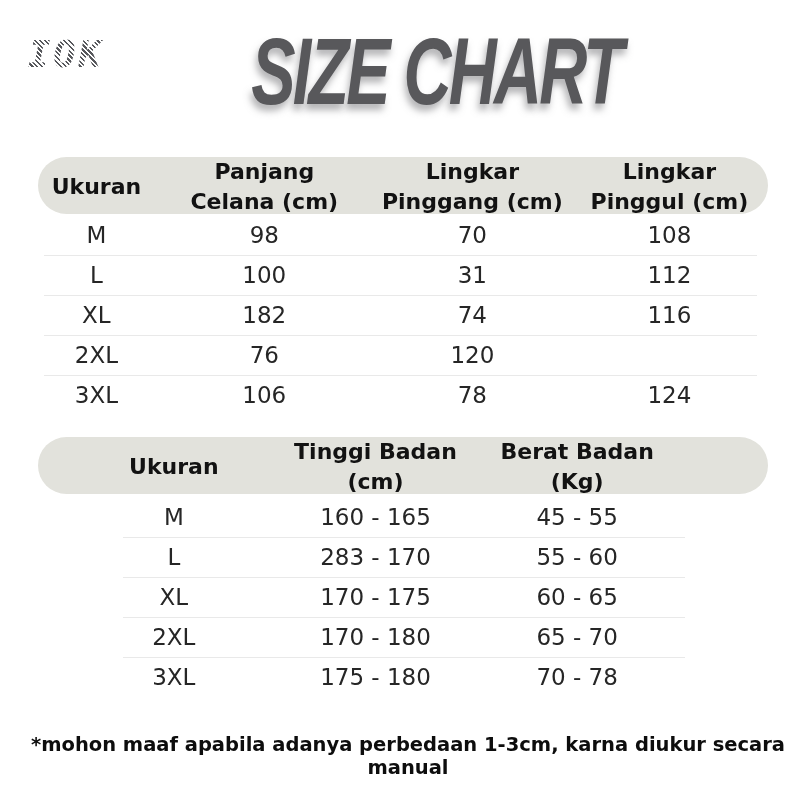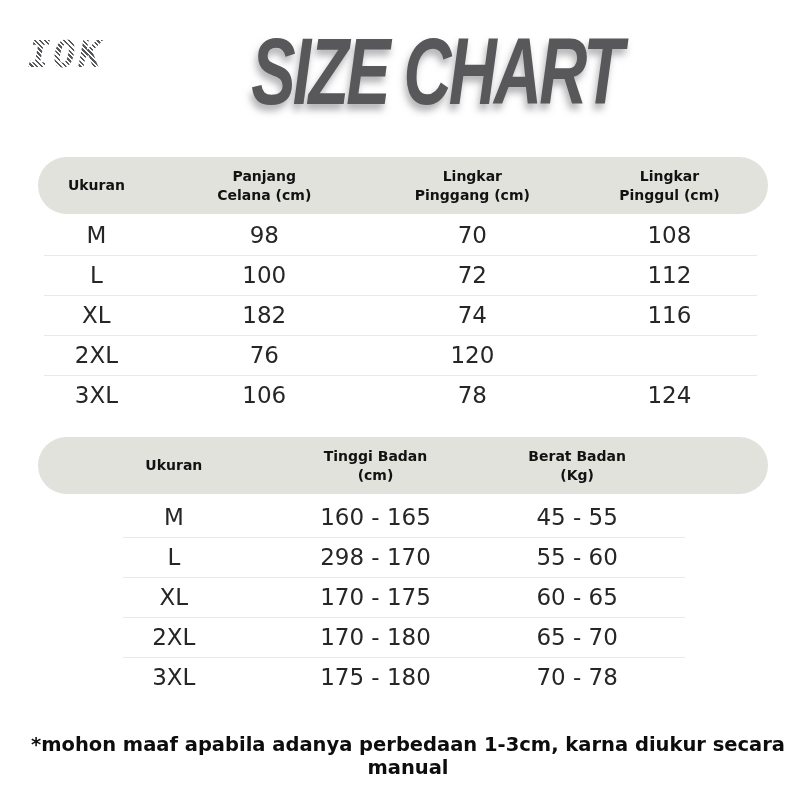--- a/index.html
+++ b/index.html
@@ -28,21 +28,21 @@
     color:#58585b;
     transform:scaleX(0.70); transform-origin:50% 50%;
     text-shadow:-3px 6px 9px rgba(105,105,110,0.5);
   }
 
   
   .tbl-head {
     position:absolute; left:38px; width:730px; height:57px;
     background:#e2e2dc; border-radius:29px;
     display:grid; align-items:center; text-align:center;
-    font-weight:bold; font-size:14px; line-height:1.35; color:#121212;
+    font-weight:bold; font-size:22px; line-height:1.35; color:#121212;
     white-space:pre-line; box-sizing:border-box;
   }
   #t1-head { top:157px; grid-template-columns:16% 30% 27% 27%; }
   #t2-head { top:437px; padding:0 90px 0 35px; grid-template-columns:1fr 1fr 1fr; }
 
   
   .tbl-body { position:absolute; left:38px; width:730px; box-sizing:border-box; }
   #t1-body { top:215px; }
   #t2-body { top:497px; padding:0 90px 0 35px; }
   .trow {
@@ -87,21 +87,21 @@
   <div class="tbl-body" id="t1-body">
     <div class="trow">
       <div>M</div>
       <div>98</div>
       <div>70</div>
       <div>108</div>
     </div>
     <div class="trow">
       <div>L</div>
       <div>100</div>
-      <div>72</div>
+      <div>31</div>
       <div>112</div>
     </div>
     <div class="trow">
       <div>XL</div>
       <div>182</div>
       <div>74</div>
       <div>116</div>
     </div>
     <div class="trow">
       <div>2XL</div>
@@ -124,21 +124,21 @@
 (Kg)</div>
   </div>
   <div class="tbl-body" id="t2-body">
     <div class="trow">
       <div>M</div>
       <div>160 - 165</div>
       <div>45 - 55</div>
     </div>
     <div class="trow">
       <div>L</div>
-      <div>298 - 170</div>
+      <div>283 - 170</div>
       <div>55 - 60</div>
     </div>
     <div class="trow">
       <div>XL</div>
       <div>170 - 175</div>
       <div>60 - 65</div>
     </div>
     <div class="trow">
       <div>2XL</div>
       <div>170 - 180</div>

